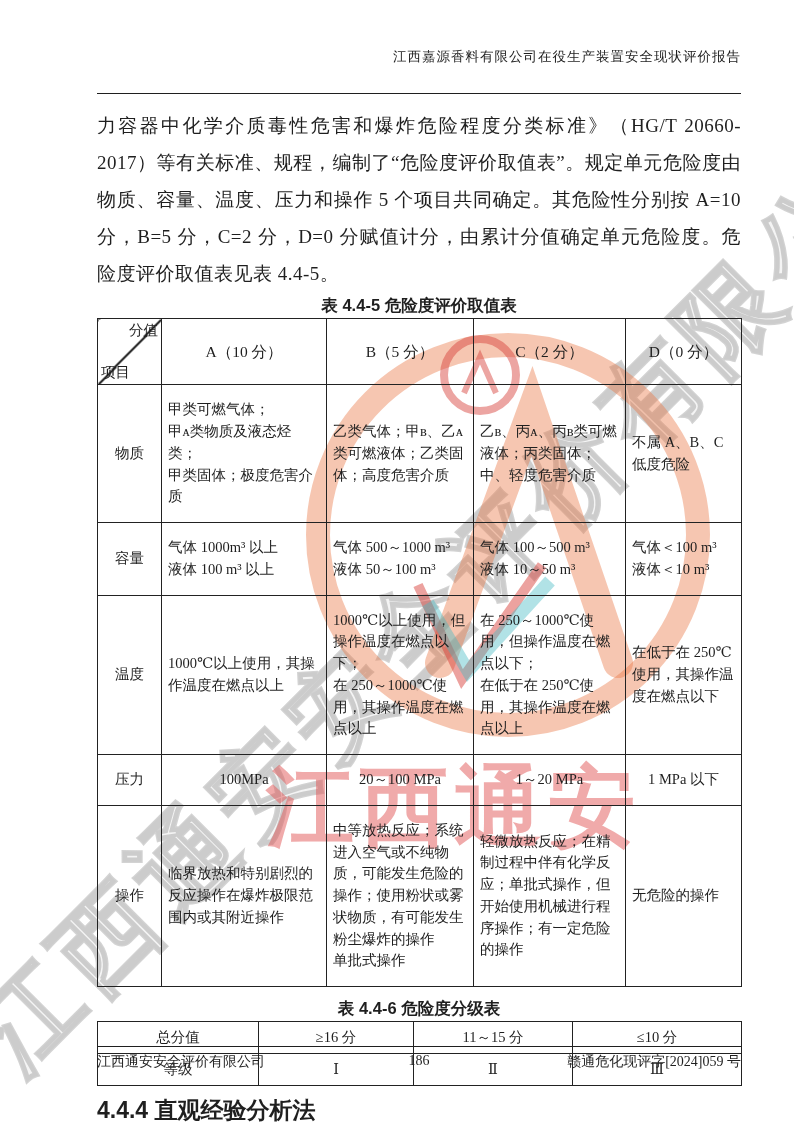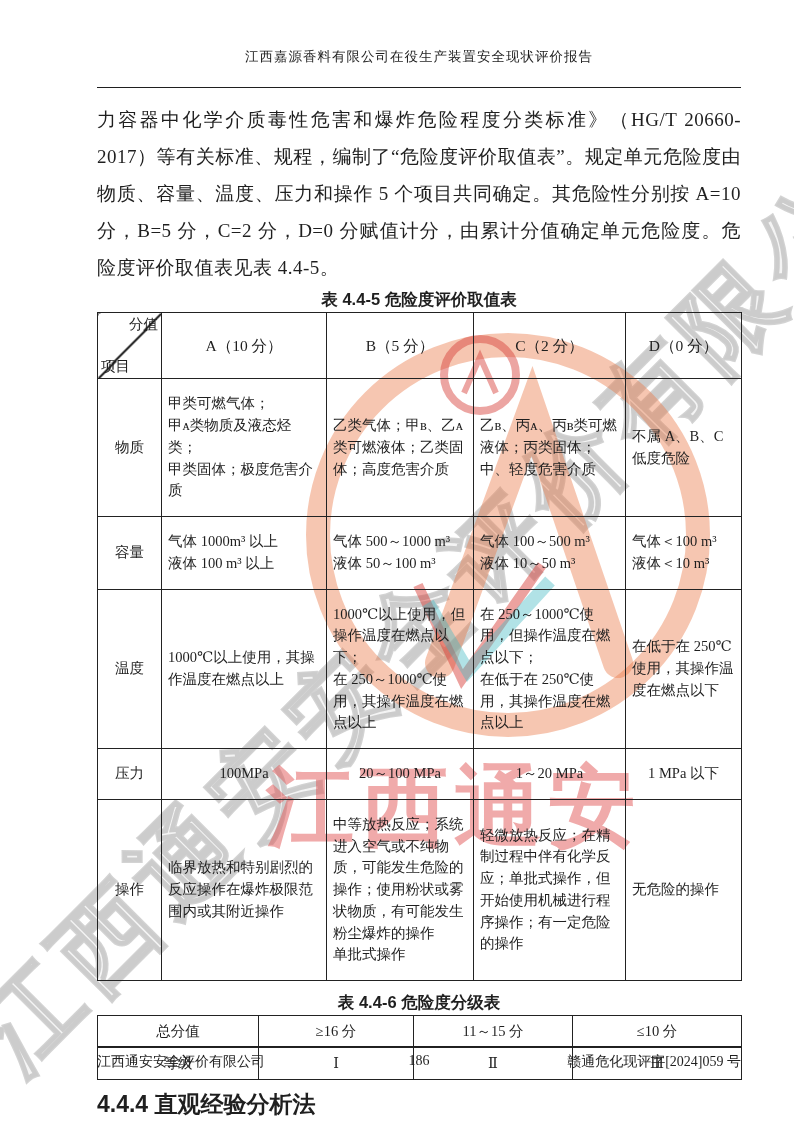--- a/index.html
+++ b/index.html
@@ -38,24 +38,24 @@
     color: rgba(226,85,85,0.50);
     white-space: nowrap;
   }
   .wm-logo { position: absolute; left: 300px; top: 327px; }
 
   
   .content { position: relative; z-index: 1; padding: 0 53px 0 97px; }
 
   .doc-header {
     padding-top: 48px;
-    text-align: center;
+    text-align: right;
     font-size: 13.5px;
     letter-spacing: 1px;
-    padding-bottom: 21px;
+    padding-bottom: 27px;
     border-bottom: 1.6px solid #1f1f1f;
   }
 
   .para {
     font-size: 19px;
     line-height: 37px;
     text-align: justify;
     letter-spacing: 0.5px;
   }
   .para-1 { margin-top: 13px; }

